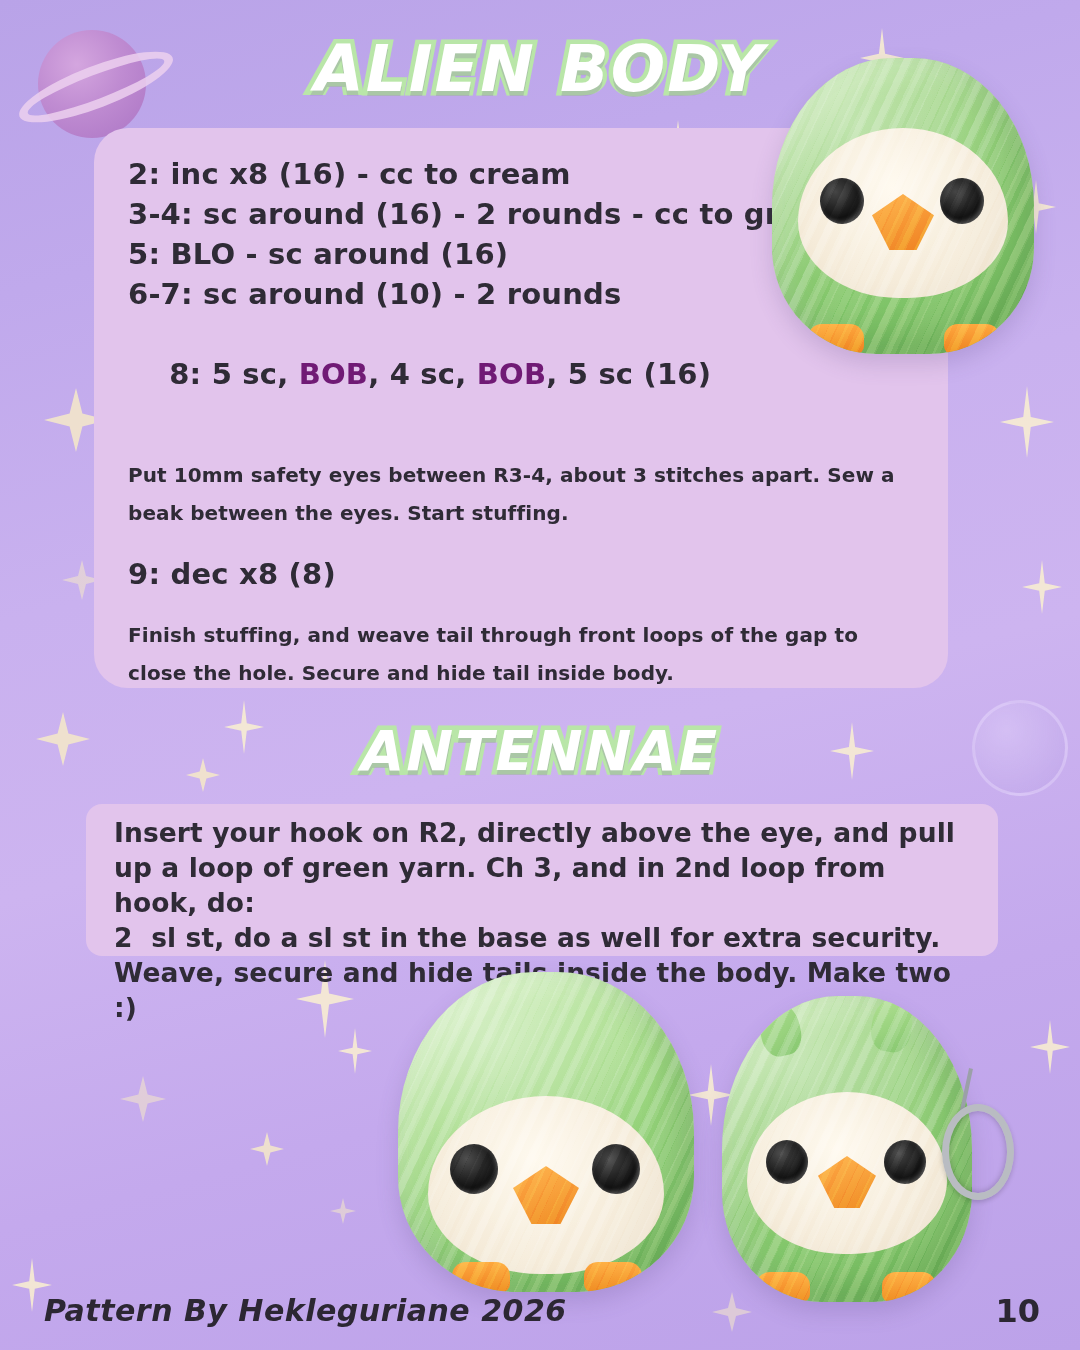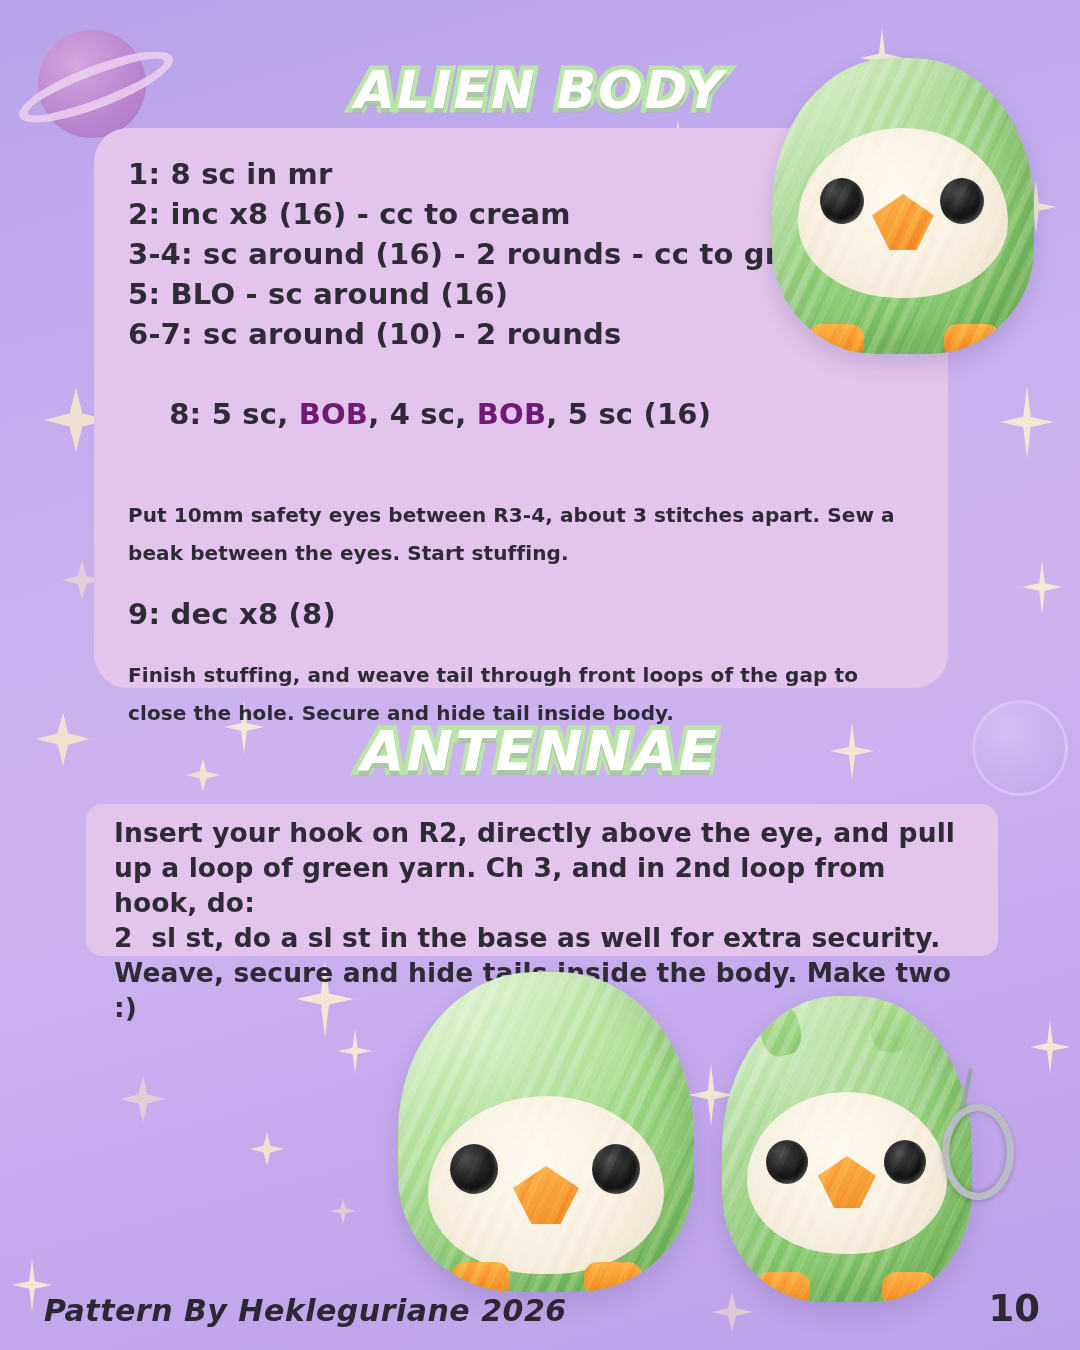--- a/index.html
+++ b/index.html
@@ -62,21 +62,21 @@
     text-align: center;
     font-family: "DejaVu Sans", sans-serif;
     font-weight: 900;
     font-style: italic;
     letter-spacing: 2px;
     color: #ffffff;
     -webkit-text-stroke: 9px #b9e6a8;
     paint-order: stroke fill;
     text-shadow: 0 5px 0 rgba(120,90,160,.22);
   }
-  #title-alien-body { top: 60px; font-size: 52px; }
+  #title-alien-body { top: 32px; font-size: 64px; }
   #title-antennae  { top: 718px; font-size: 56px; }
 
   
   .card {
     position: absolute;
     background: #e2c4ec;
     border-radius: 34px;
     color: #2f2b36;
   }
   #card-body {
@@ -214,21 +214,21 @@
   }
 
   
   #footer-credit {
     position: absolute; left: 44px; bottom: 22px;
     font-size: 30px; font-weight: 800; font-style: italic;
     color: #2c2733; letter-spacing: .5px;
   }
   #footer-page {
     position: absolute; right: 40px; bottom: 20px;
-    font-size: 37px; font-weight: 800; color: #2c2733;
+    font-size: 32px; font-weight: 800; color: #2c2733;
   }
 </style>
 </head>
 <body>
 
 <div class="bg">
   <div class="planet">
     <div class="ball"></div>
     <div class="ring"></div>
   </div>
@@ -253,21 +253,20 @@
   <div class="sparkle4" style="left:296px;  top:960px; width:58px; height:78px;"></div>
   <div class="sparkle4" style="left:338px;  top:1028px;width:34px; height:46px;"></div>
   <div class="sparkle4" style="left:688px;  top:1064px;width:46px; height:62px;"></div>
   <div class="sparkle4" style="left:1030px; top:1020px;width:40px; height:54px;"></div>
   <div class="sparkle4" style="left:12px;   top:1258px;width:40px; height:54px;"></div>
 </div>
 
 <h1 class="heading" id="title-alien-body">ALIEN BODY</h1>
 
 <section class="card" id="card-body">
-  <div class="pattern-line">1: 8 sc in mr</div>
   <div class="pattern-line">2: inc x8 (16) - cc to cream</div>
   <div class="pattern-line">3-4: sc around (16) - 2 rounds - cc to green</div>
   <div class="pattern-line">5: BLO - sc around (16)</div>
   <div class="pattern-line">6-7: sc around (10) - 2 rounds</div>
   <div class="pattern-line">
     <span>8: 5 sc, </span><span class="bob">BOB</span><span>, 4 sc, </span><span class="bob">BOB</span><span>, 5 sc (16)</span>
   </div>
 
   <div class="blank"></div>
   <p class="para">Put 10mm safety eyes between R3-4, about 3 stitches apart. Sew a beak between the eyes. Start stuffing.</p>

